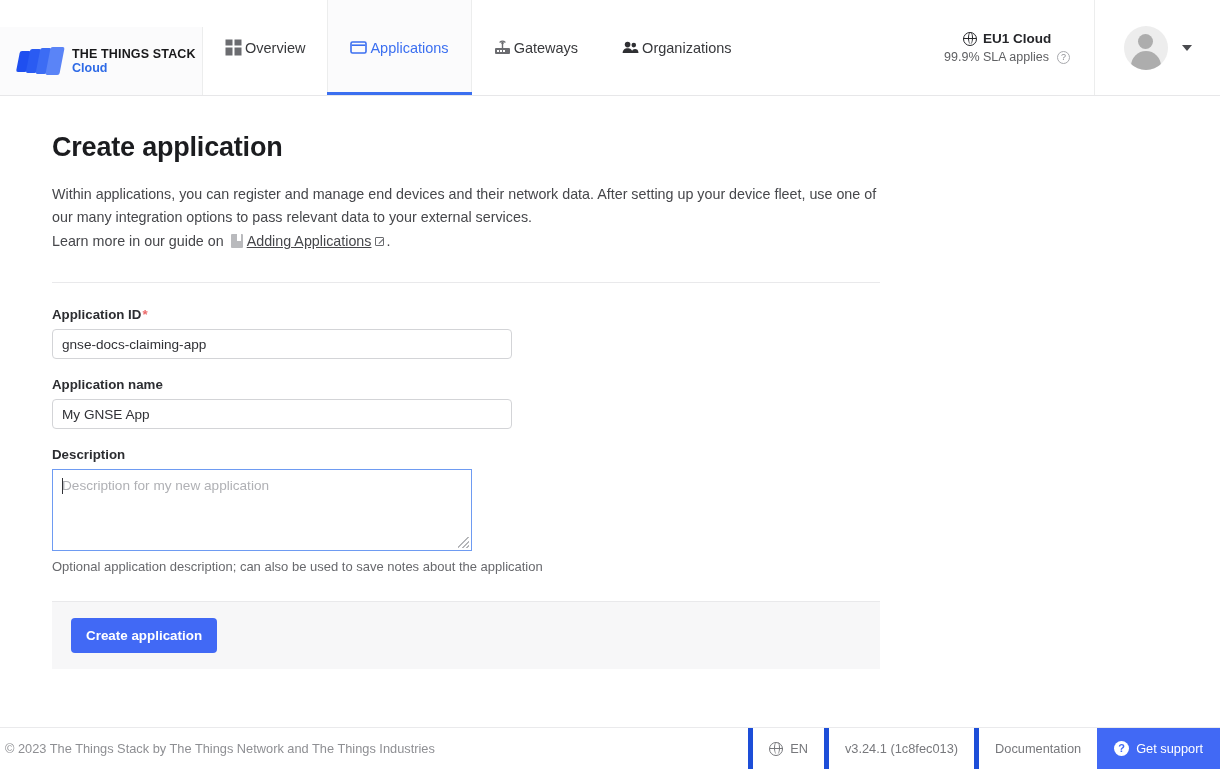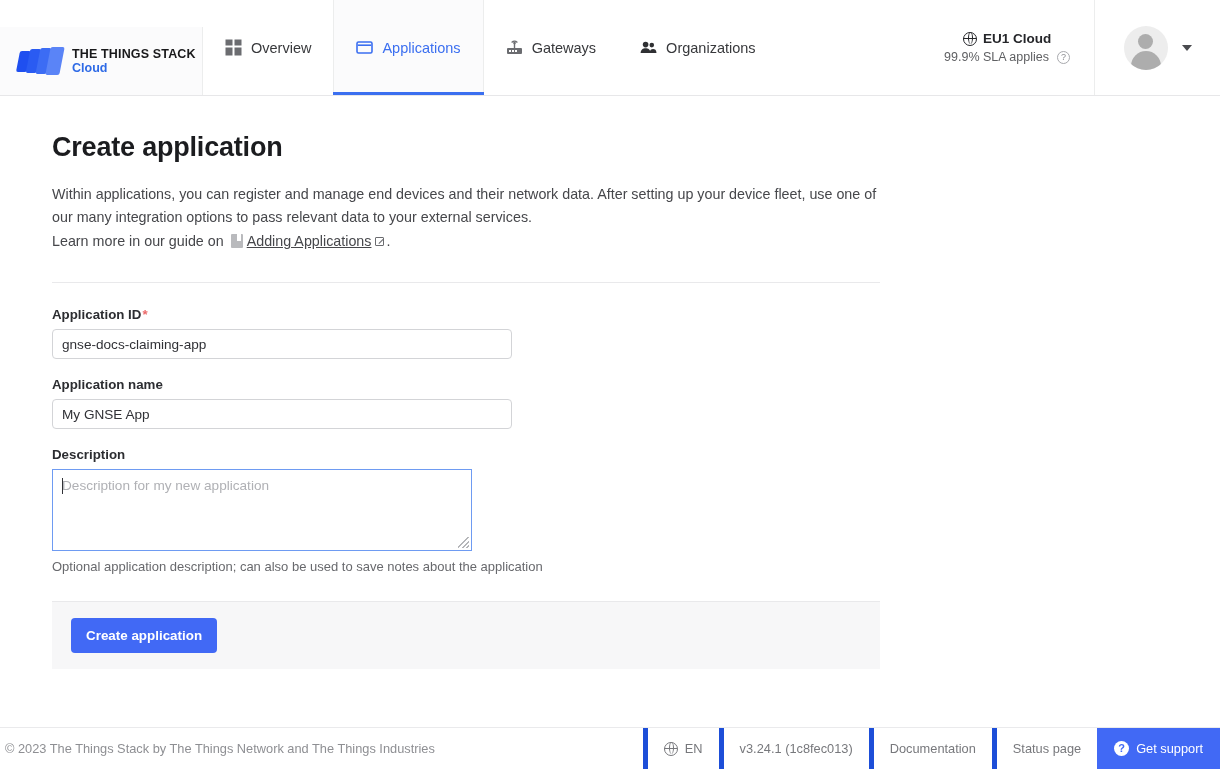--- a/index.html
+++ b/index.html
@@ -74,21 +74,21 @@
   .stack-sub { font-size: 12.5px; font-weight: bold; color: #2e6ae6; }
 
   .nav {
     display: flex;
     align-items: stretch;
     flex: 1 1 auto;
   }
   .nav-item {
     display: flex;
     align-items: center;
-    gap: 9px;
+    gap: 3px;
     padding: 0 22px;
     font-size: 14.5px;
     color: #38393c;
     cursor: pointer;
     position: relative;
     height: 100%;
   }
   .nav-item.active {
     color: #3b6ff0;
     background: #fbfbfc;
@@ -393,19 +393,18 @@
 
   <div class="f-cell">
     <span class="globe"></span>
     <span>EN</span>
   </div>
 
   <div class="f-cell">v3.24.1 (1c8fec013)</div>
 
   <div class="f-cell">Documentation</div>
 
-  <div class="f-cell">Status page</div>
 
   <div class="f-cell f-support">
     <span class="help-dot">?</span>
     <span>Get support</span>
   </div>
 </div>
 
 </body></html>

